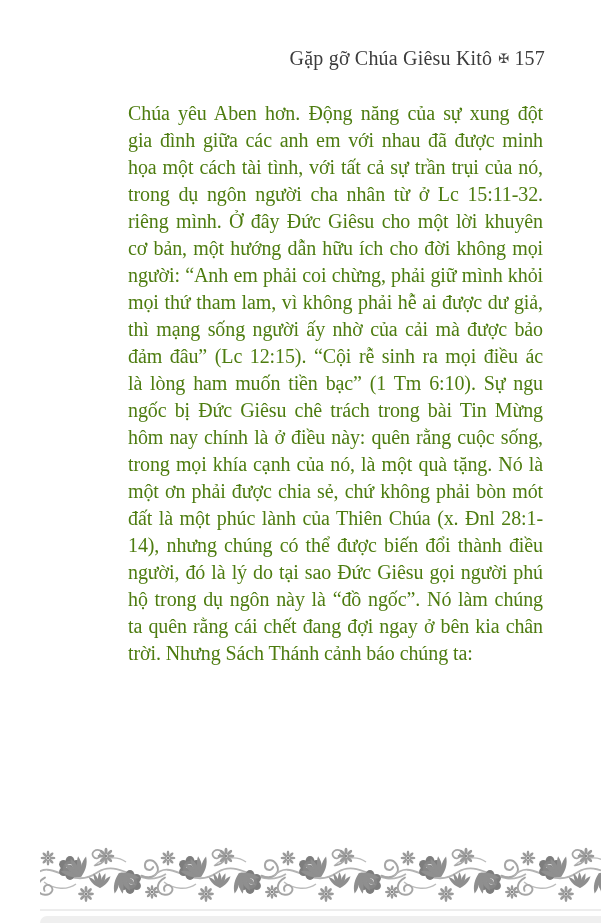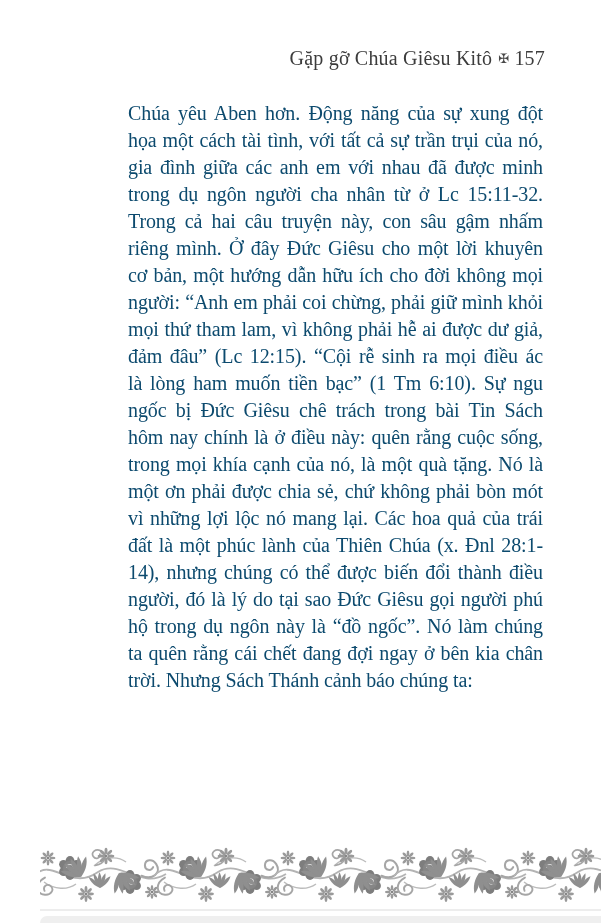--- a/index.html
+++ b/index.html
@@ -2,55 +2,54 @@
 <html><head>
 <meta charset="utf-8">
 <style>
   html,body{margin:0;padding:0;background:#ffffff}
   .page{position:relative;width:595px;height:923px;background:#ffffff;overflow:hidden;
         font-family:"Liberation Serif",serif;margin-left:40px;}
   .header{position:absolute;top:47px;left:0;right:90px;text-align:right;
           font-size:20px;color:#3c3c3c;letter-spacing:.2px;white-space:nowrap}
   .header .cross{font-size:13px;margin:0 5px 0 6px;position:relative;top:-2px;color:#474747}
   .body-text{position:absolute;top:100px;left:88px;width:415px;
-             font-size:20px;color:#0c4a6e;letter-spacing:-0.1px}
+             font-size:20px;color:#4d7c0f;letter-spacing:-0.1px}
   .line{height:27px;line-height:27px;white-space:nowrap;
         text-align:justify;text-align-last:justify}
   .line.last{text-align-last:left}
   .floral{position:absolute;left:0;top:845px;width:601px;height:58px}
   .divider{position:absolute;left:0;top:909px;width:591px;height:2px;background:#ededed}
   .bottom-bar{position:absolute;left:0;top:916px;width:601px;height:7px;
               background:#efefef;border-radius:7px 7px 0 0}
 </style>
 </head>
 <body>
 
 <div class="page">
 
   <div class="header">
     <span>Gặp gỡ Chúa Giêsu Kitô</span><span class="cross">✠</span><span>157</span>
   </div>
 
   <div class="body-text">
       <div class="line">Chúa yêu Aben hơn. Động năng của sự xung đột</div>
+      <div class="line">gia đình giữa các anh em với nhau đã được minh</div>
       <div class="line">họa một cách tài tình, với tất cả sự trần trụi của nó,</div>
-      <div class="line">gia đình giữa các anh em với nhau đã được minh</div>
       <div class="line">trong dụ ngôn người cha nhân từ ở Lc 15:11-32.</div>
-      <div class="line">Trong cả hai câu truyện này, con sâu gậm nhấm</div>
       <div class="line">riêng mình. Ở đây Đức Giêsu cho một lời khuyên</div>
       <div class="line">cơ bản, một hướng dẫn hữu ích cho đời không mọi</div>
       <div class="line">người: “Anh em phải coi chừng, phải giữ mình khỏi</div>
       <div class="line">mọi thứ tham lam, vì không phải hễ ai được dư giả,</div>
+      <div class="line">thì mạng sống người ấy nhờ của cải mà được bảo</div>
       <div class="line">đảm đâu” (Lc 12:15). “Cội rễ sinh ra mọi điều ác</div>
       <div class="line">là lòng ham muốn tiền bạc” (1 Tm 6:10). Sự ngu</div>
-      <div class="line">ngốc bị Đức Giêsu chê trách trong bài Tin Sách</div>
+      <div class="line">ngốc bị Đức Giêsu chê trách trong bài Tin Mừng</div>
       <div class="line">hôm nay chính là ở điều này: quên rằng cuộc sống,</div>
       <div class="line">trong mọi khía cạnh của nó, là một quà tặng. Nó là</div>
       <div class="line">một ơn phải được chia sẻ, chứ không phải bòn mót</div>
-      <div class="line">vì những lợi lộc nó mang lại. Các hoa quả của trái</div>
       <div class="line">đất là một phúc lành của Thiên Chúa (x. Đnl 28:1-</div>
       <div class="line">14), nhưng chúng có thể được biến đổi thành điều</div>
       <div class="line">người, đó là lý do tại sao Đức Giêsu gọi người phú</div>
       <div class="line">hộ trong dụ ngôn này là “đồ ngốc”. Nó làm chúng</div>
       <div class="line">ta quên rằng cái chết đang đợi ngay ở bên kia chân</div>
       <div class="line last">trời. Nhưng Sách Thánh cảnh báo chúng ta:</div>
     </div>
 
   <svg class="floral" viewBox="0 0 601 58" width="601" height="58" aria-hidden="true">
     <defs>

